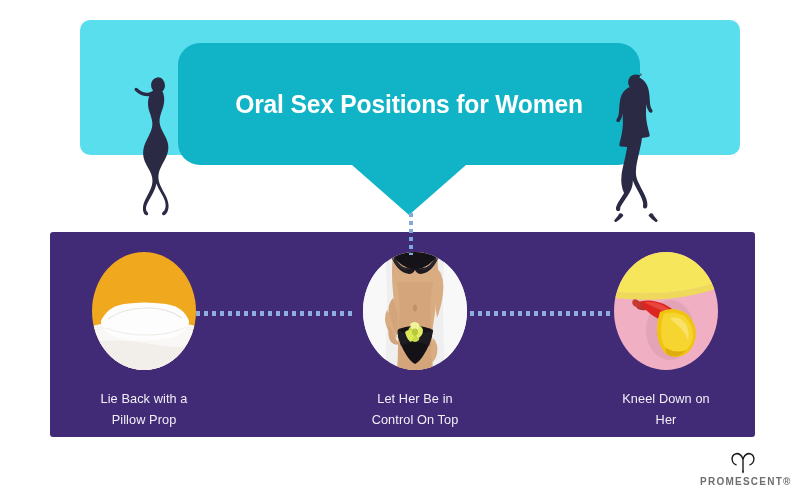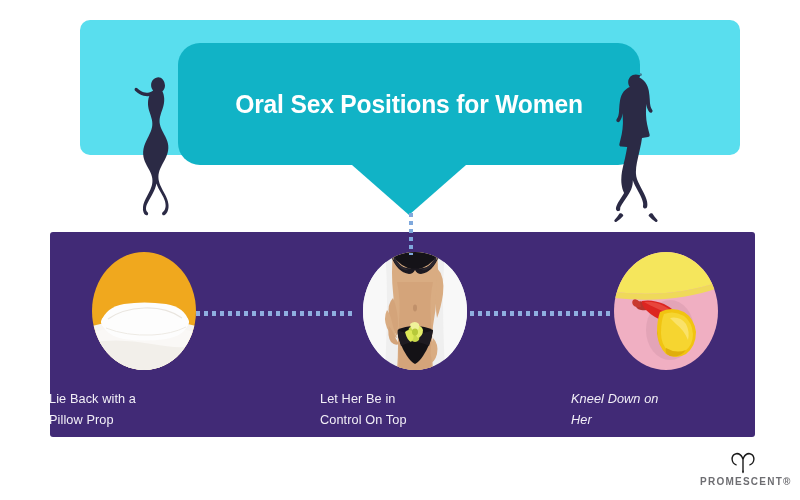--- a/index.html
+++ b/index.html
@@ -122,24 +122,25 @@
     background-size: 8px 5px;
     background-repeat: repeat-x;
   }
   .connector-1 { left: 196px; width: 156px; }
   .connector-2 { left: 462px; width: 152px; }
 
   .card {
     position: absolute;
     top: 252px;
     width: 200px;
+    text-align: center;
   }
   .card-1 { left: 44px; }
   .card-2 { left: 315px; }
-  .card-3 { left: 566px; font-style: italic; }
+  .card-3 { left: 566px; }
 
   .thumb {
     position: relative;
     width: 104px;
     height: 118px;
     margin: 0 auto;
     border-radius: 50%;
     overflow: hidden;
     z-index: 3;
   }

